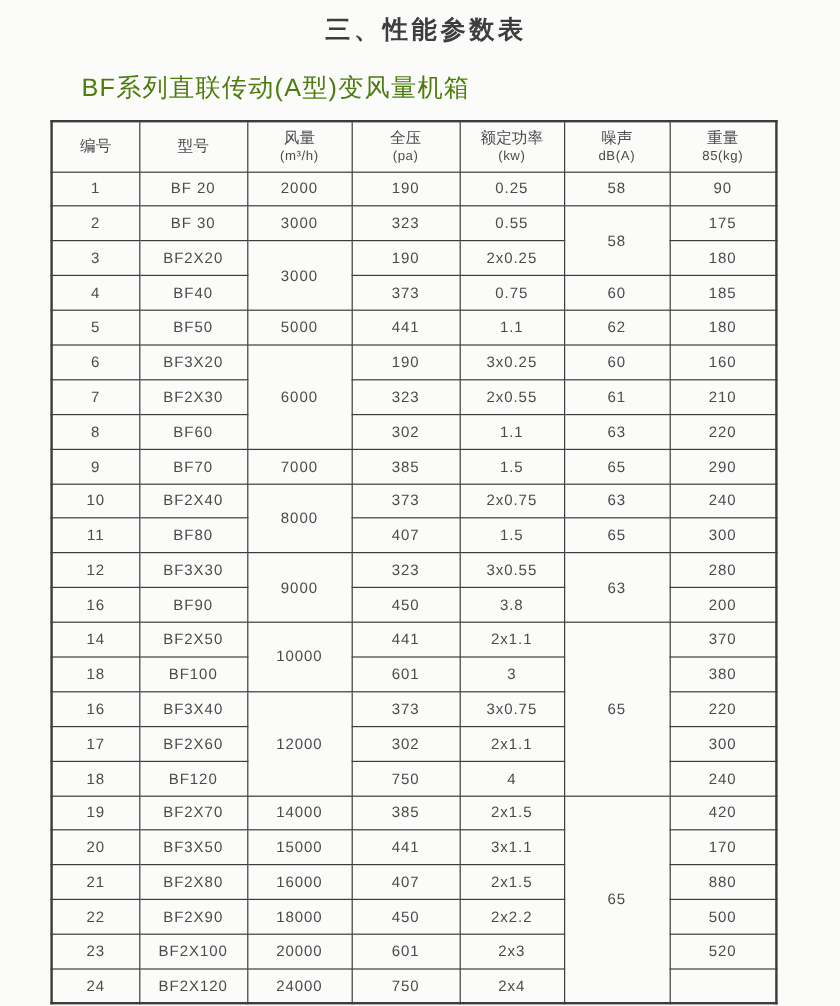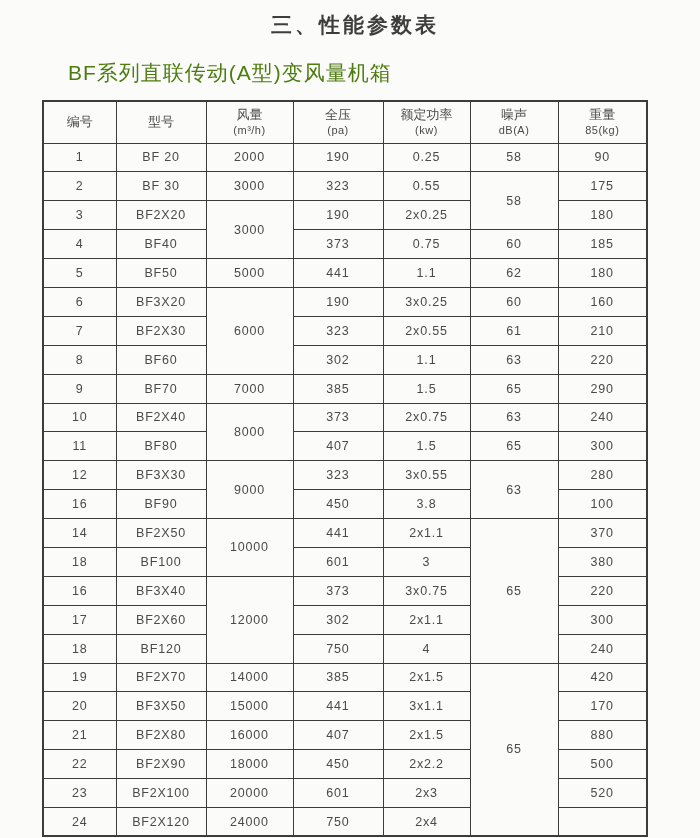--- a/index.html
+++ b/index.html
@@ -222,21 +222,21 @@
           <td>323</td>
           <td>3x0.55</td>
           <td rowspan="2">63</td>
           <td>280</td>
         </tr>
         <tr>
           <td>16</td>
           <td>BF90</td>
           <td>450</td>
           <td>3.8</td>
-          <td>100</td>
+          <td>200</td>
         </tr>
         <tr>
           <td>14</td>
           <td>BF2X50</td>
           <td rowspan="2">10000</td>
           <td>441</td>
           <td>2x1.1</td>
           <td rowspan="5">65</td>
           <td>370</td>
         </tr>

